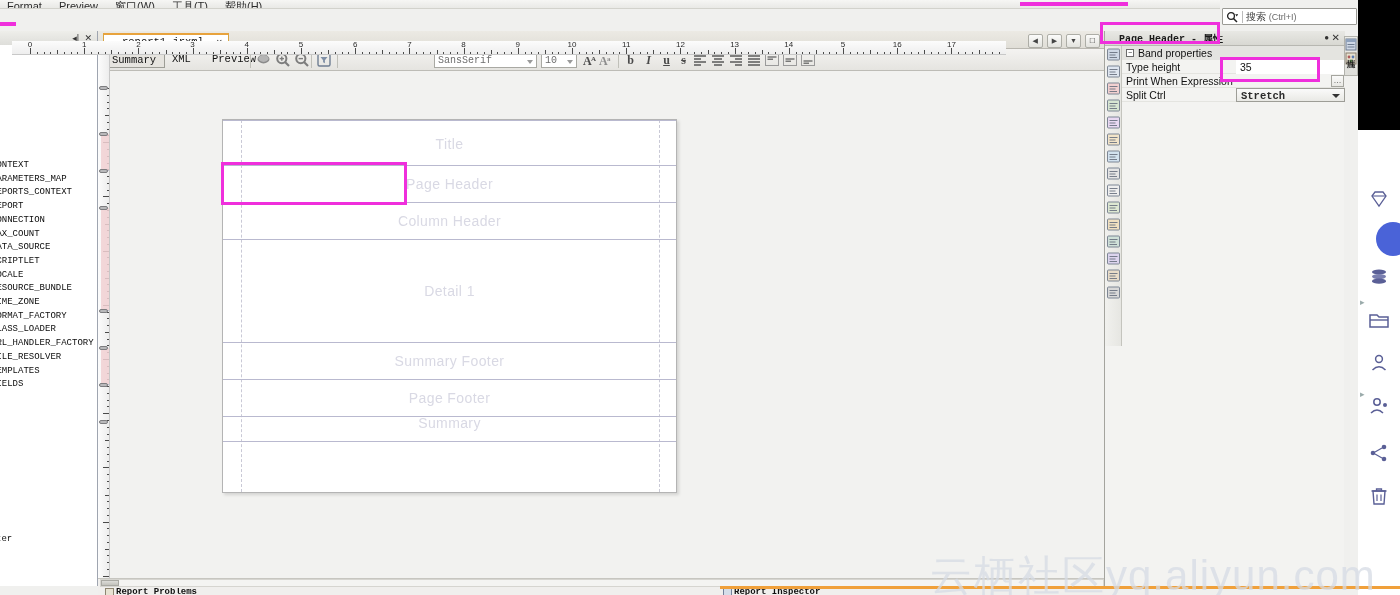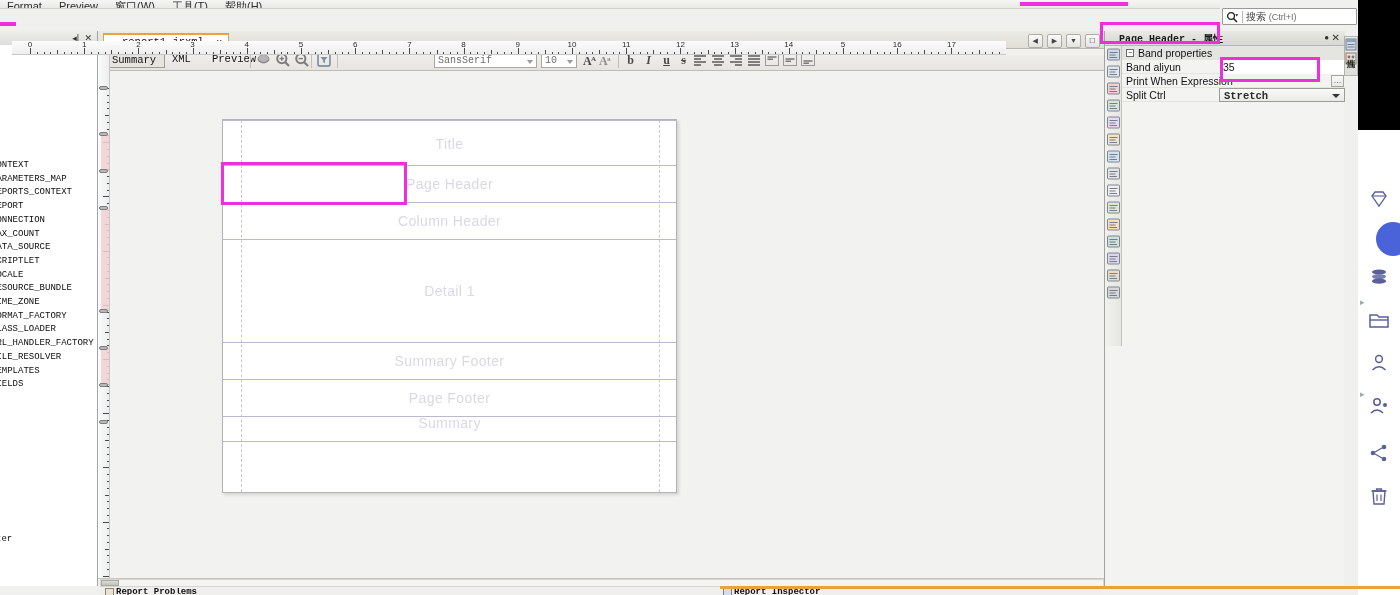--- a/index.html
+++ b/index.html
@@ -250,21 +250,21 @@
   .prow .pk {
     position: absolute; left: 4px; top: 0; font-size: 10.5px; color: #121212; line-height: 14px;
   }
   .prow.grouphdr .pk { left: 16px; font-weight: normal; }
   .prow .expander {
     position: absolute; left: 4px; top: 3px; width: 8px; height: 8px;
     border: 1px solid #6b6b6b; background: #fff;
     font-size: 7px; line-height: 6px; text-align: center; color: #222;
   }
   .prow .pv {
-    position: absolute; left: 97px; right: 0; top: 0; height: 14px;
+    position: absolute; left: 114px; right: 0; top: 0; height: 14px;
     font-size: 10.5px; color: #121212; line-height: 14px; padding-left: 4px;
   }
   .prow .pv.editbox { background: #fff; }
   .prow .pv.combo2 {
     background: linear-gradient(#fafafa,#e9e9e5); border: 1px solid #9d9d97;
     font-family: "Liberation Mono", monospace; font-weight: bold; color: #2b2b2b;
   }
   .prow .pv.combo2 .arrow2 {
     position: absolute; right: 4px; top: 5px;
     border-left: 4px solid transparent; border-right: 4px solid transparent;
@@ -947,21 +947,21 @@
           </svg></div>
       </div>
 
     <div class="proptable">
       <div class="prow grouphdr">
         <span class="expander">−</span>
         <span class="pk">Band properties</span>
       </div>
 
       <div class="prow">
-        <span class="pk">Band aliyun</span>
+        <span class="pk">Type height</span>
         <span class="pv editbox">35</span>
       </div>
 
       <div class="prow">
         <span class="pk">Print When Expression</span>
         <span class="pv"></span>
         <span class="ellip">…</span>
       </div>
 
       <div class="prow">
@@ -1072,14 +1072,17 @@
     </span>
     <span>Report Inspector</span>
   </div>
   <div class="orangebar"></div>
 
   <div class="annoline" style="left:1020px; top:2px; width:108px; height:4px;"></div>
   <div class="anno" style="left:1100px; top:22px; width:120px; height:22px;"></div>
   <div class="anno" style="left:1220px; top:57px; width:100px; height:25px;"></div>
   <div class="annoline" style="left:0px; top:22px; width:16px; height:4px;"></div>
 
+  <div class="watermark">
+    <span class="cn">云栖社区</span><span>yq.aliyun.com</span>
+  </div>
 
 </div>
 
 </body></html>

